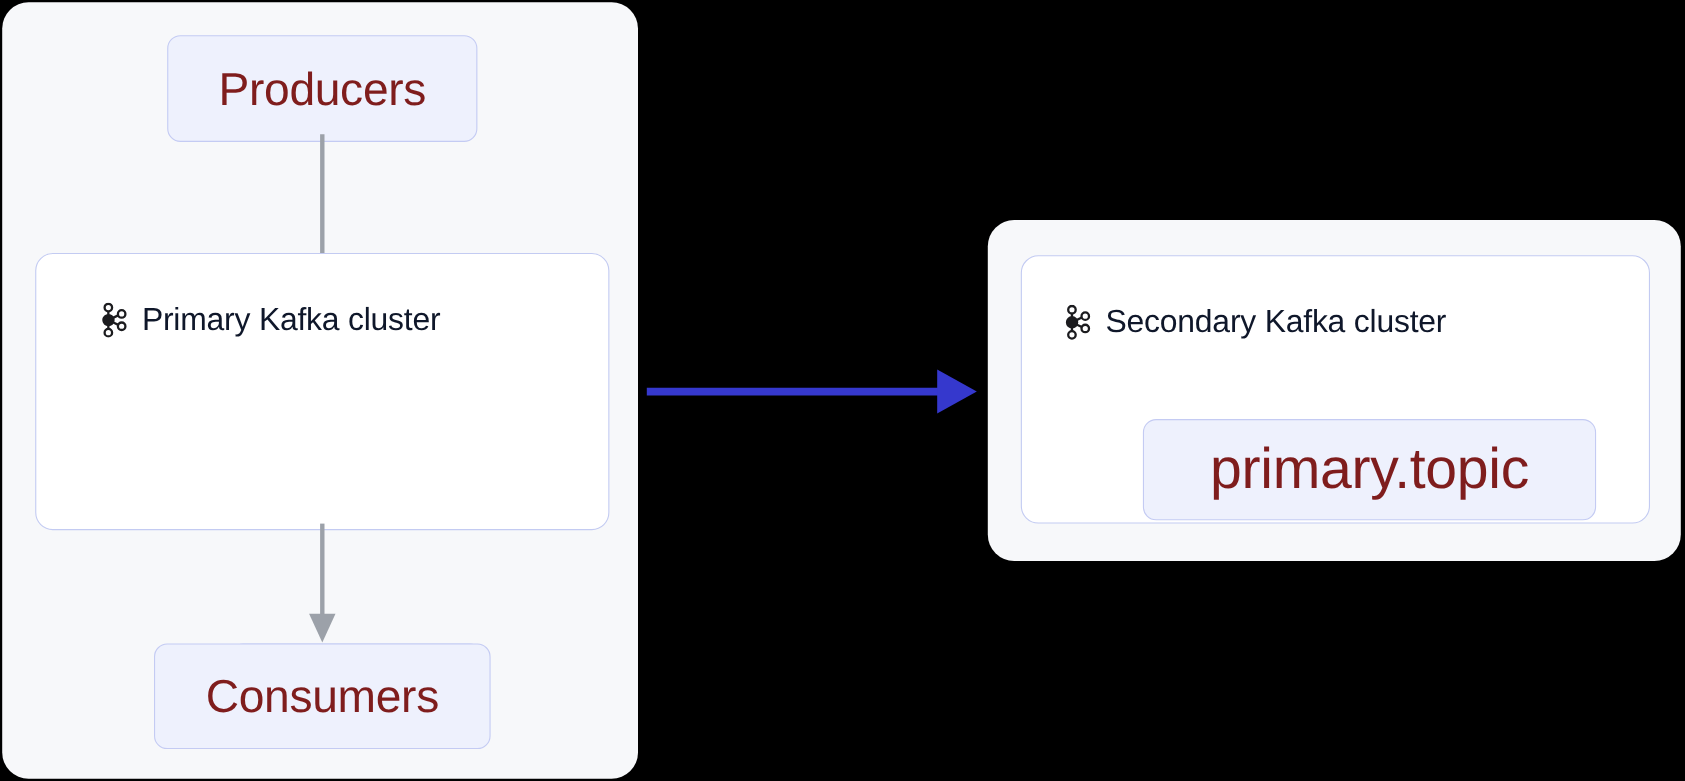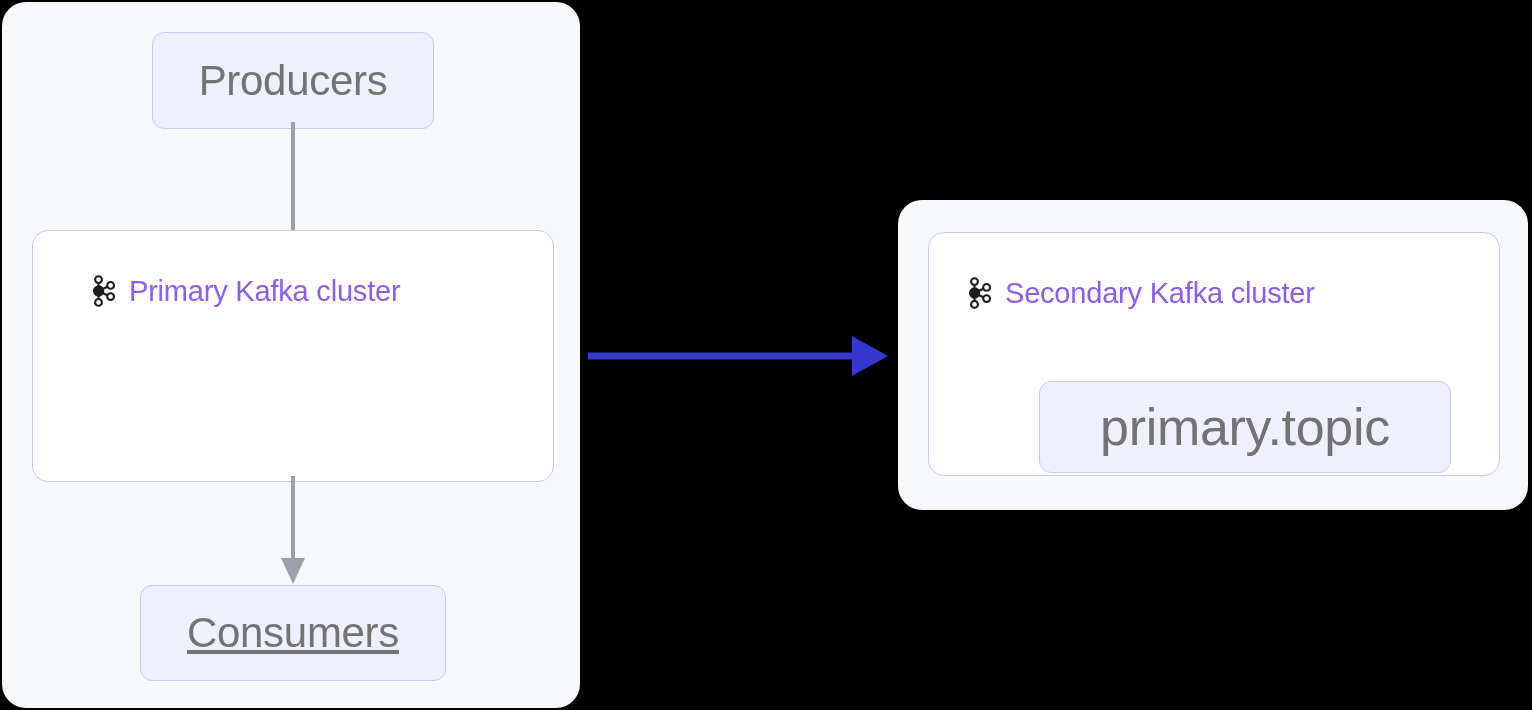--- a/index.html
+++ b/index.html
@@ -61,54 +61,53 @@
     display: flex;
     align-items: center;
     gap: 12px;
     white-space: nowrap;
   }
   #cluster-primary .cluster-header { left: 58px; top: 44px; }
   #cluster-secondary .cluster-header { left: 38px; top: 44px; }
 
   .cluster-title {
     font-size: 29px;
-    color: #8b5cf6;
+    color: #0f172a;
     letter-spacing: -0.2px;
     line-height: 1;
   }
 
   .kafka-icon { display: block; }
 
   
   .node {
     position: absolute;
     background: #eef1fd;
     border: 1.6px solid #c4cbf3;
     border-radius: 12px;
     box-sizing: border-box;
     display: flex;
     align-items: center;
     justify-content: center;
-    color: #737373;
+    color: #7f1d1d;
     letter-spacing: -0.3px;
   }
   #node-producers {
     left: 150px;
     top: 30px;
     width: 282px;
     height: 97px;
     font-size: 42px;
   }
   #node-consumers {
     left: 138px;
     top: 583px;
     width: 306px;
     height: 96px;
     font-size: 42px;
-    text-decoration: underline;
   }
   #node-topic {
     left: 176px;
     top: 354px;
     width: 230px;
     height: 88px;
     font-size: 40px;
   }
   #node-primary-topic {
     left: 110px;

